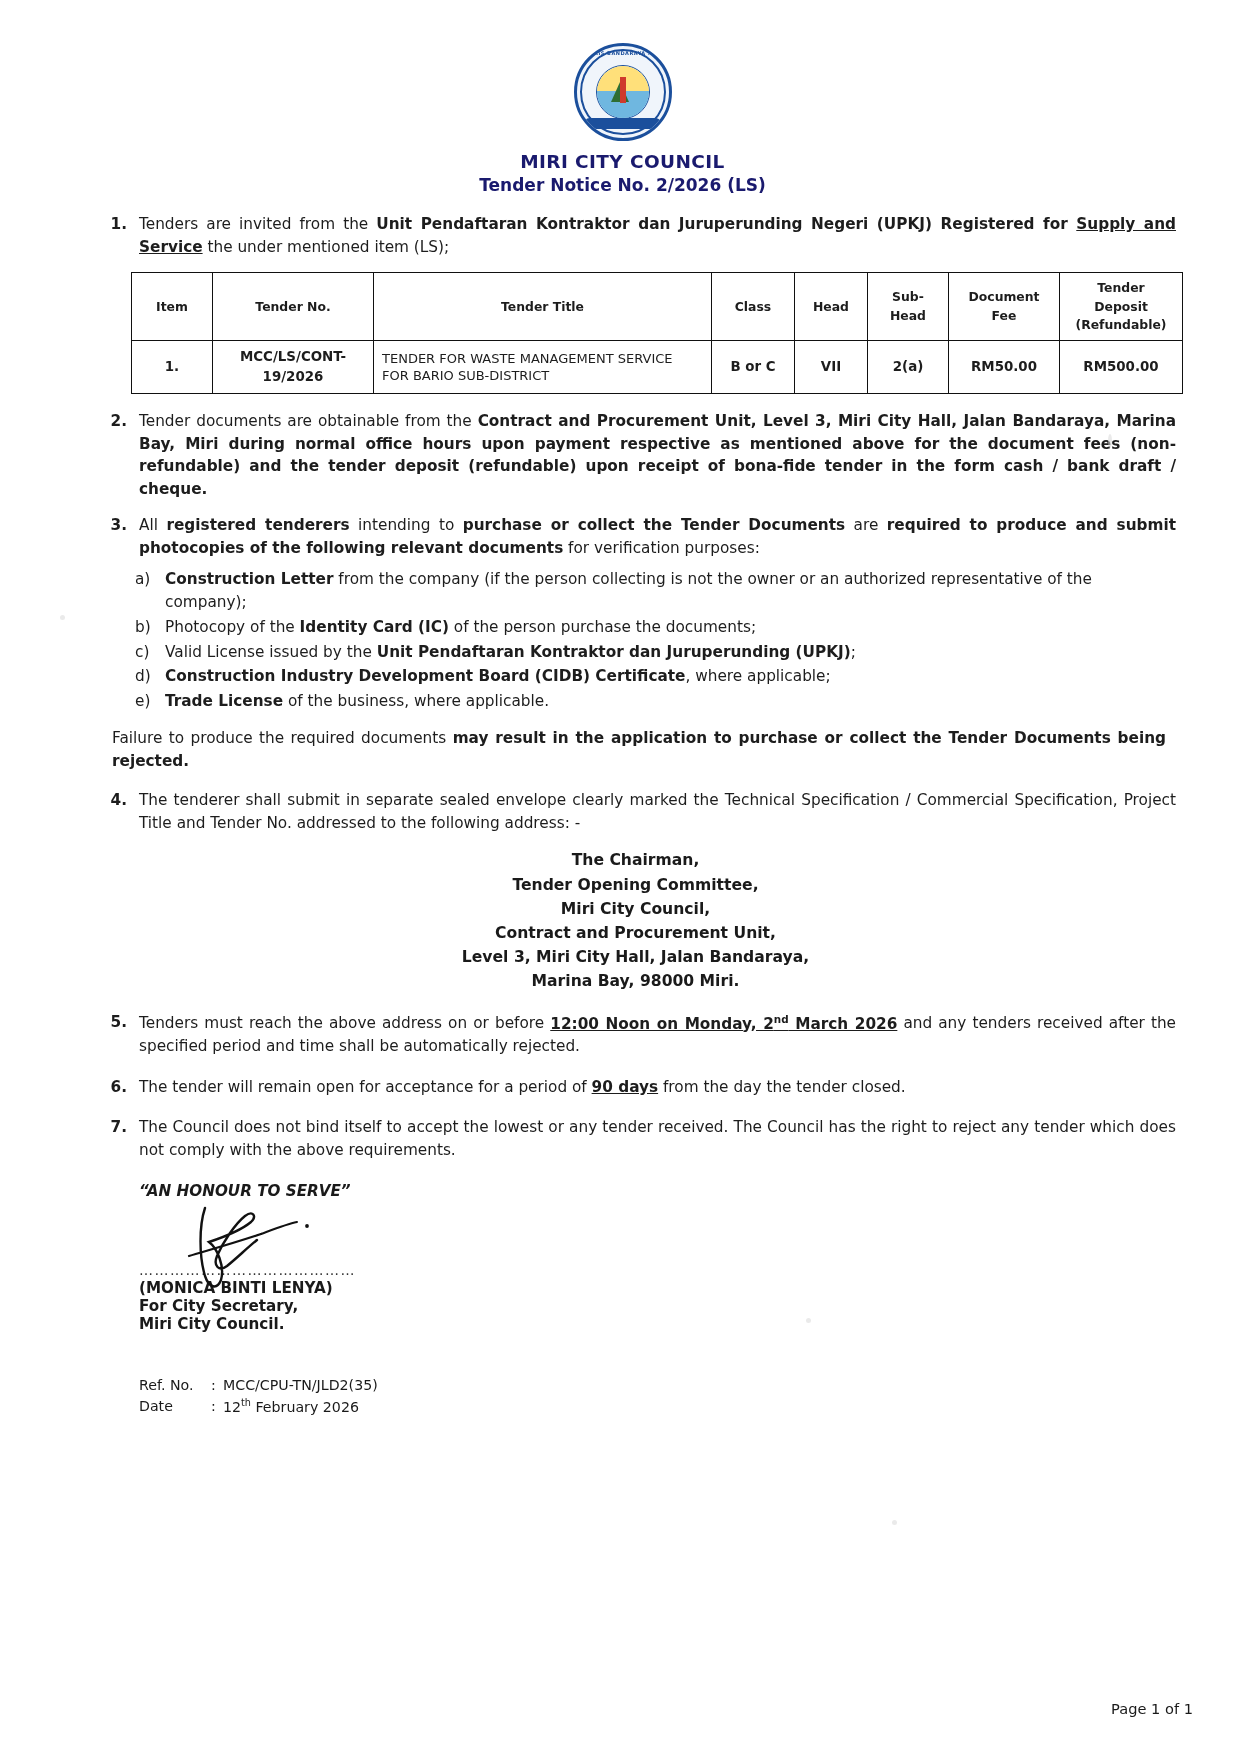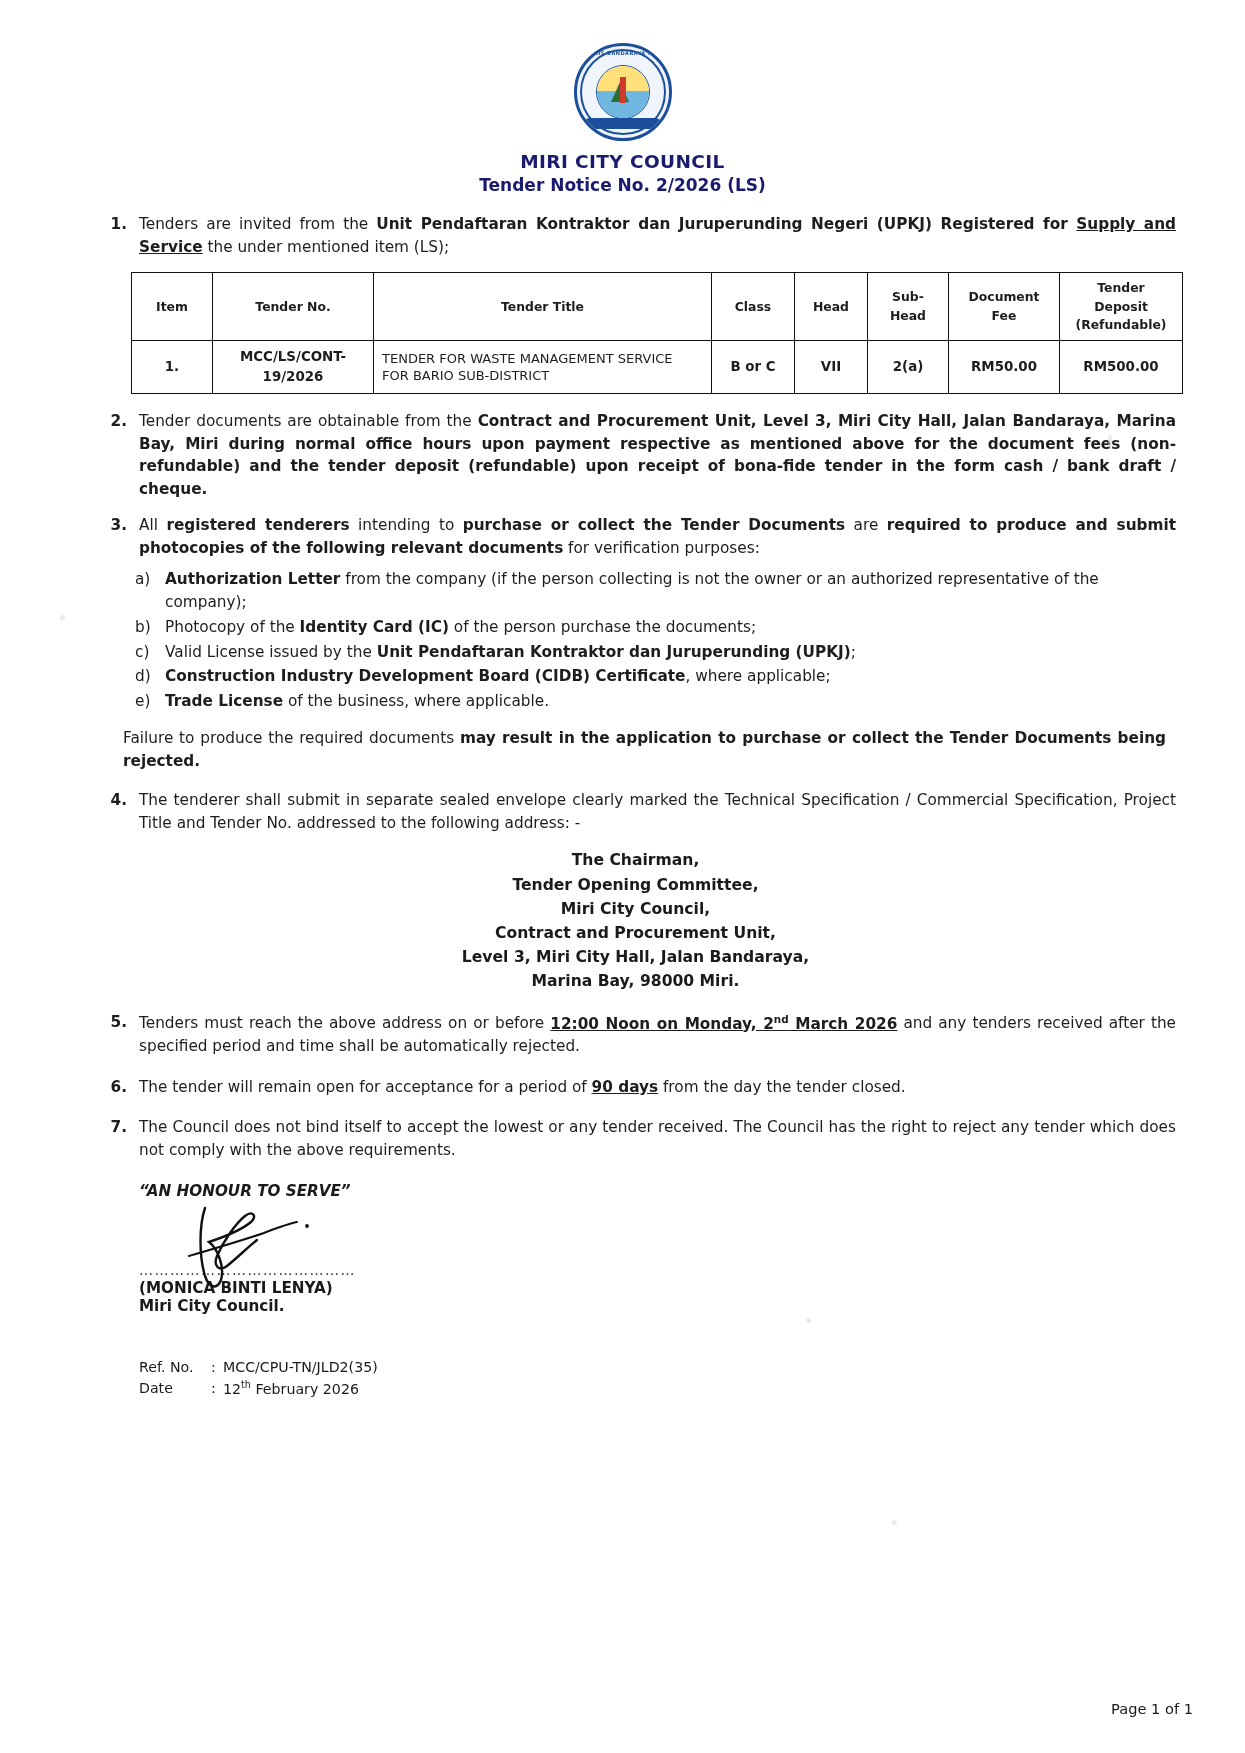--- a/index.html
+++ b/index.html
@@ -195,21 +195,21 @@
     margin-bottom: 2px;
   }
   .sublist .row .lbl {
     width: 30px;
     flex: 0 0 30px;
   }
   .sublist .row .body {
     flex: 1;
   }
   .note {
-    margin: 14px 0 0 28px;
+    margin: 14px 0 0 17px;
     font-size: 15.3px;
     line-height: 1.5;
     text-align: justify;
     padding-right: 10px;
   }
 
   
   .address {
     text-align: center;
     font-weight: bold;
@@ -349,21 +349,21 @@
     </div>
 
     <div class="clause" style="margin-bottom:4px;">
       <div class="num">3.</div>
       <div class="txt">All <b>registered tenderers</b> intending to <b>purchase or collect the Tender Documents</b> are <b>required to produce and submit photocopies of the following relevant documents</b> for verification purposes:</div>
     </div>
 
     <div class="sublist" id="doc-list">
         <div class="row">
           <div class="lbl">a)</div>
-          <div class="body"><b>Authorization Letter</b> from the company (if the person collecting is not the owner or an authorized representative of the company);</div>
+          <div class="body"><b>Construction Letter</b> from the company (if the person collecting is not the owner or an authorized representative of the company);</div>
         </div>
         <div class="row">
           <div class="lbl">b)</div>
           <div class="body">Photocopy of the <b>Identity Card (IC)</b> of the person purchase the documents;</div>
         </div>
         <div class="row">
           <div class="lbl">c)</div>
           <div class="body">Valid License issued by the <b>Unit Pendaftaran Kontraktor dan Juruperunding (UPKJ)</b>;</div>
         </div>
         <div class="row">
@@ -413,20 +413,21 @@
 
     <svg class="sig-svg" viewBox="0 0 200 92">
       <path d="M40 4 C34 22, 34 52, 40 72 C44 84, 52 86, 56 76 C60 62, 52 44, 44 38 C56 34, 74 28, 86 18 C92 12, 88 6, 80 12 C70 20, 58 38, 52 52 C48 62, 54 68, 62 62 C72 54, 82 44, 92 36" fill="none" stroke="#111" stroke-width="2.4" stroke-linecap="round"></path>
       <path d="M24 52 C44 46, 66 40, 96 30" fill="none" stroke="#111" stroke-width="2.2" stroke-linecap="round"></path>
       <path d="M96 30 C112 24, 122 20, 132 18" fill="none" stroke="#111" stroke-width="2" stroke-linecap="round"></path>
       <circle cx="142" cy="22" r="1.9" fill="#111"></circle>
     </svg>
 
     <div class="dots">……………………………………</div>
     <div class="sig-name">(MONICA BINTI LENYA)</div>
+    <div class="sig-role">For City Secretary,</div>
     <div class="sig-org">Miri City Council.</div>
   </div>
 
   <div class="refs">
     <div class="rrow">
       <div class="rlbl">Ref. No.</div>
       <div class="rsep">:</div>
       <div>MCC/CPU-TN/JLD2(35)</div>
     </div>
     <div class="rrow">

